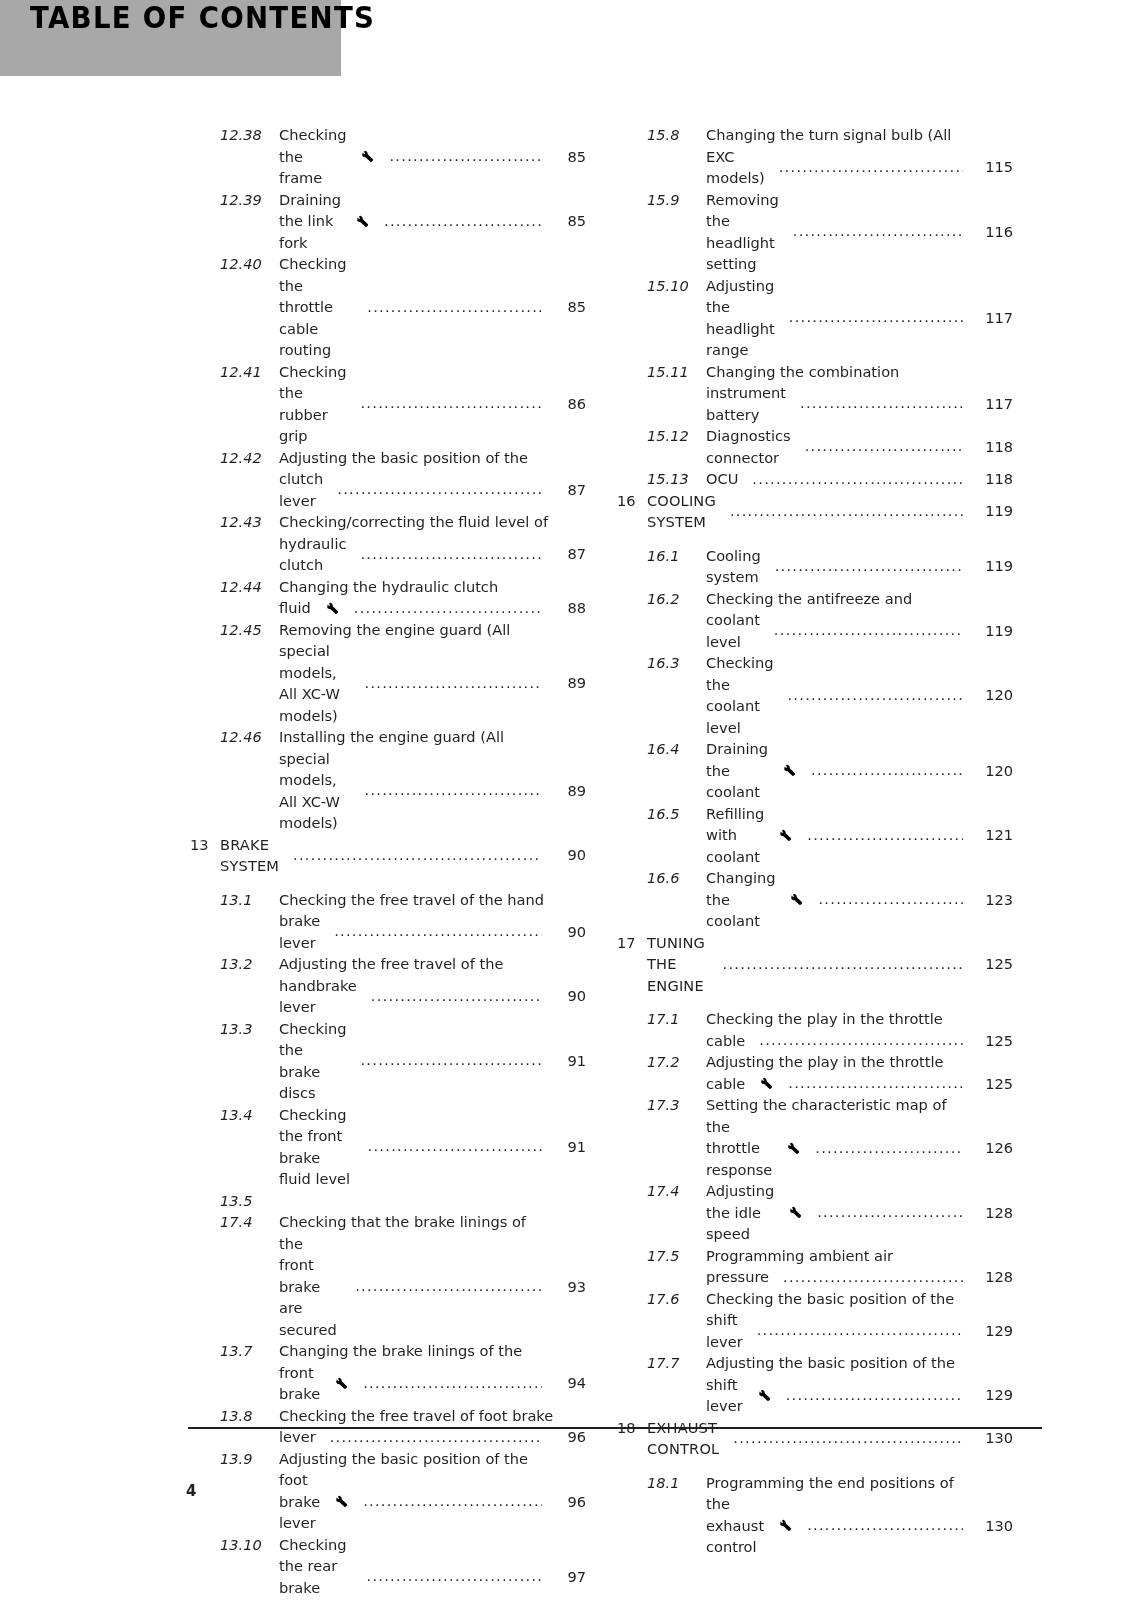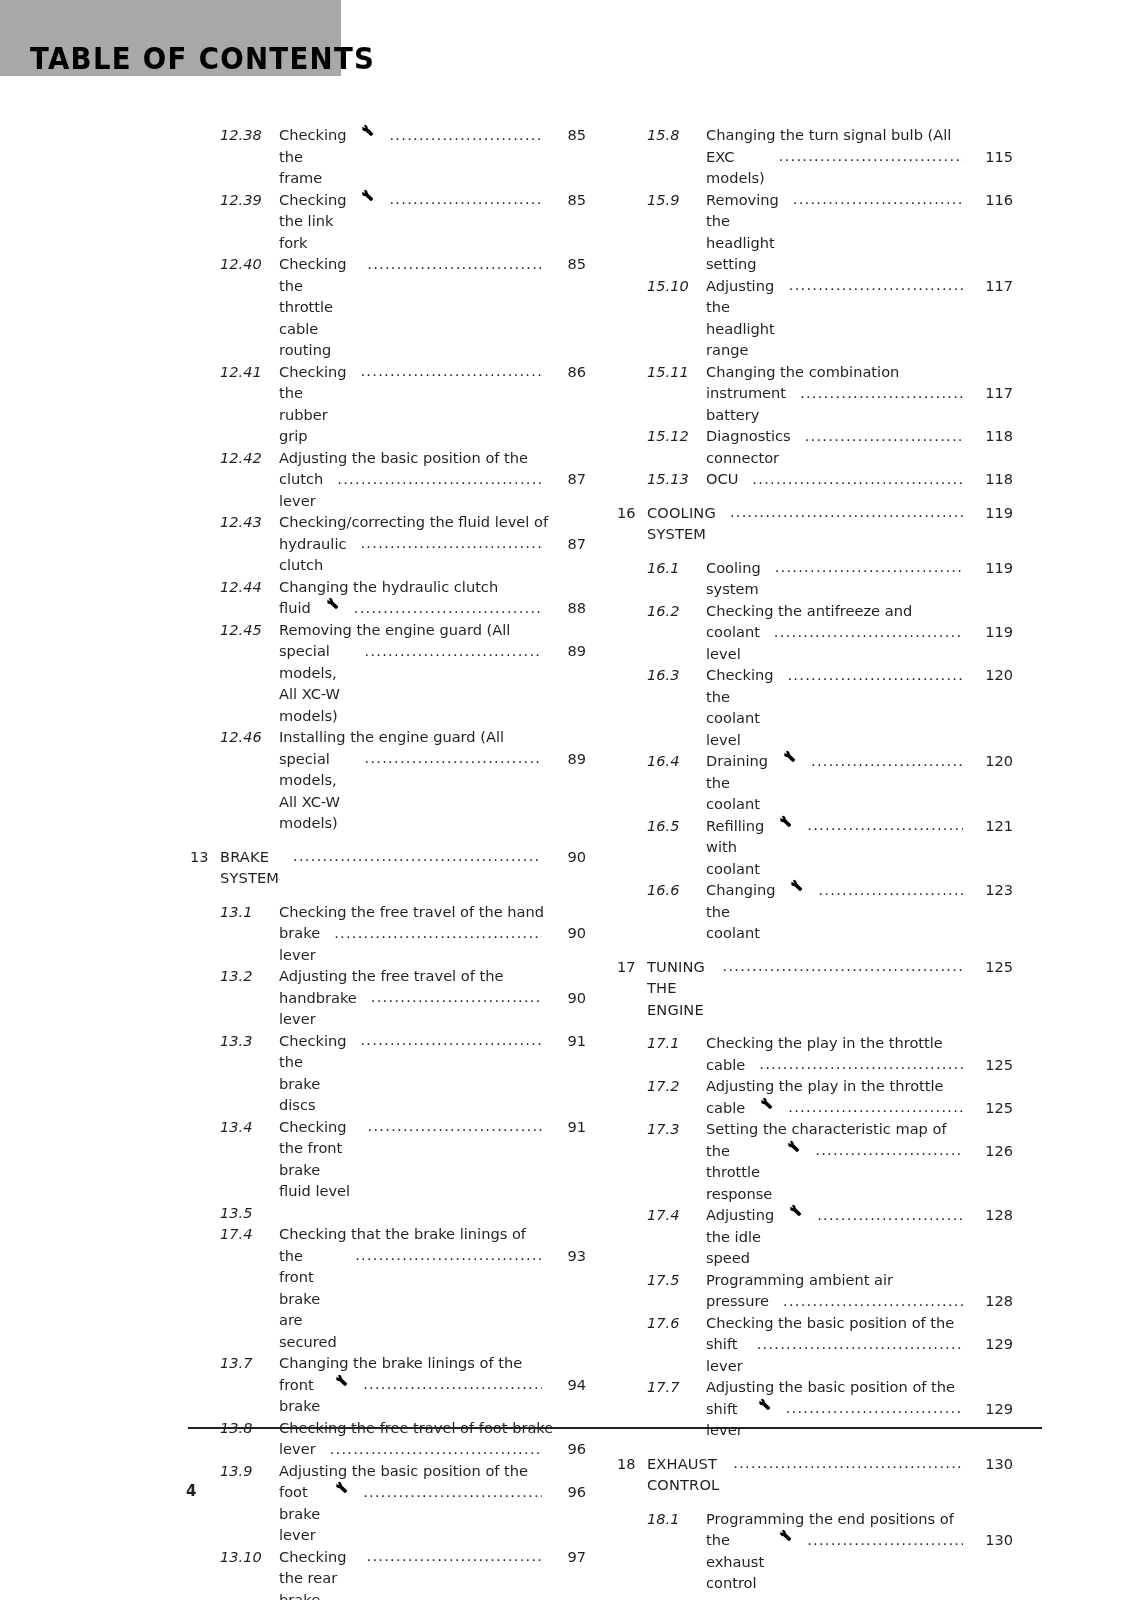--- a/index.html
+++ b/index.html
@@ -15,21 +15,21 @@
     overflow: hidden;
   }
 
   
   #header-banner {
     position: absolute;
     left: 0; top: 0;
     width: 341px; height: 76px;
     background: #a8a8a8;
     display: flex;
-    align-items: flex-end;
+    align-items: flex-start;
   }
   #header-title {
     font-family: "DejaVu Sans", "Liberation Sans", sans-serif;
     font-weight: bold;
     font-size: 30px;
     letter-spacing: 1.4px;
     color: #000000;
     margin-left: 30px;
     transform: scaleX(0.92);
     transform-origin: left center;
@@ -52,42 +52,41 @@
   .col-inner { width: 396px; position: relative; }
 
   
   .entry {
     display: flex;
     align-items: flex-start;
     font-size: 14.6px;
     line-height: 21.5px;
   }
   .entry.chapter {
-    margin-top: 12px;
     margin-bottom: 12px;
   }
   .entry.section { }
 
   .num {
     flex: 0 0 auto;
     text-align: left;
     white-space: nowrap;
   }
   .entry.chapter > .num { width: 30px; }
   .entry.section > .num { width: 59px; margin-left: 30px; font-style: italic; }
 
   .body-col {
     flex: 1 1 auto;
     min-width: 0;
     position: relative;
   }
 
   .title-line {
     display: flex;
-    align-items: flex-start;
+    align-items: center;
     gap: 13px;
   }
   .label {
     flex: 0 1 auto;
     white-space: normal;
   }
   .entry.chapter .label { letter-spacing: 0.15px; }
 
   .dots {
     flex: 1 1 auto;
@@ -167,21 +166,21 @@
               </span>
               <span class="dots"></span>
               <span class="pageno">85</span>
             </div>
           </div>
         </div>
         <div class="entry section">
           <div class="num">12.39</div>
           <div class="body-col">
             <div class="title-line">
-              <span class="label">Checking the link fork</span>
+              <span class="label">Draining the link fork</span>
               <span class="wrench-icon">
                 <svg viewBox="0 0 16 15" width="13" height="12" aria-hidden="true">
                   <path fill="#000" d="M5.2 0.4 L2.0 2.1 L4.0 4.1 L2.6 5.0 L0.6 3.0 L0.2 6.2 C0.1 7.4 1.0 8.5 2.2 8.7 L4.3 9.0 L10.3 14.6 C10.9 15.1 11.8 15.0 12.3 14.4 L13.5 13.1 C14.0 12.5 13.9 11.6 13.3 11.1 L7.3 5.6 L6.7 3.5 C6.4 2.3 5.3 1.4 4.1 1.4 Z"></path>
                 </svg>
               </span>
               <span class="dots"></span>
               <span class="pageno">85</span>
             </div>
           </div>
         </div>

